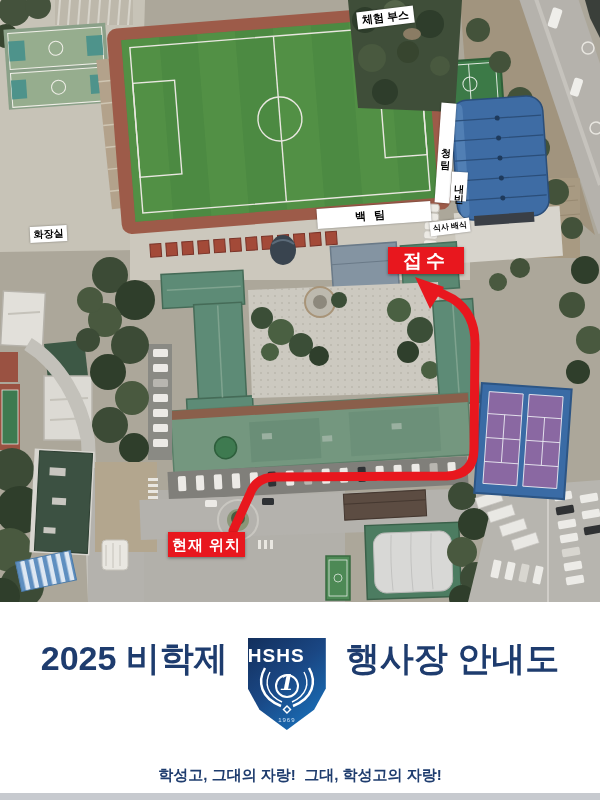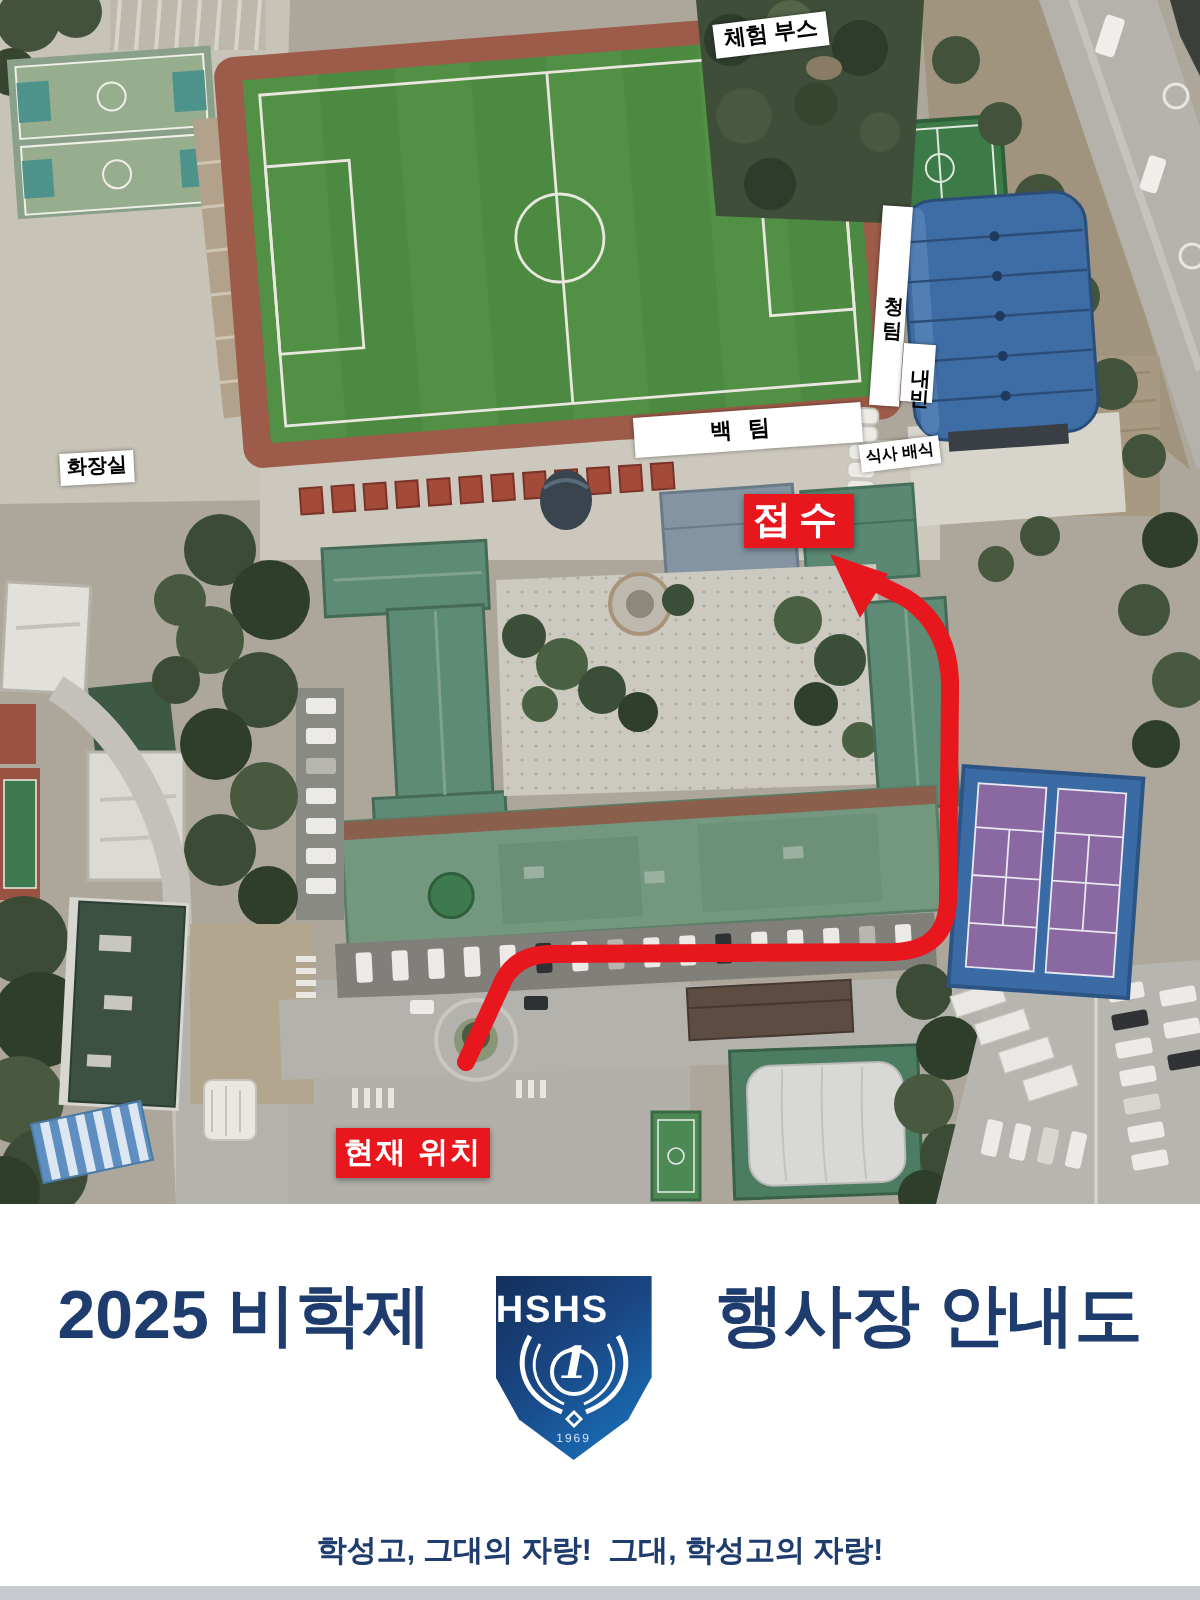--- a/index.html
+++ b/index.html
@@ -16,26 +16,26 @@
   .lbl-blue{left:438px;top:103px;width:15px;height:100px;font-size:10px;transform:rotate(4deg);
             writing-mode:vertical-rl;text-orientation:upright;letter-spacing:2px;}
   .lbl-guest{left:451px;top:172px;width:16px;height:29px;font-size:10px;transform:rotate(4deg);
             writing-mode:vertical-rl;text-orientation:upright;}
   .lbl-white{left:317px;top:205px;width:114px;height:20px;font-size:11px;transform:rotate(-4deg);letter-spacing:8px;}
   .lbl-meal{left:430px;top:220px;width:40px;height:14px;font-size:8px;transform:rotate(-7deg);}
   .lbl-wc{left:30px;top:226px;width:37px;height:16px;font-size:10px;transform:rotate(-3deg);}
   .red-box{position:absolute;background:#e8171e;color:#fff;font-weight:bold;
            display:flex;align-items:center;justify-content:center;
            box-shadow:0 1px 3px rgba(0,0,0,.4);line-height:1;white-space:pre;}
-  .box-reception{left:372px;top:247px;width:55px;height:27px;font-size:19px;letter-spacing:4px;}
-  .box-current{left:168px;top:532px;width:77px;height:25px;font-size:15px;letter-spacing:1px;margin-top:32px;}
+  .box-reception{left:388px;top:247px;width:76px;height:27px;font-size:19px;letter-spacing:4px;}
+  .box-current{left:168px;top:532px;width:77px;height:25px;font-size:15px;letter-spacing:1px;}
 
   
   .footer{position:absolute;left:0;top:602px;width:600px;height:198px;background:#ffffff;}
-  .title-row{display:flex;align-items:flex-start;justify-content:center;margin-top:30px;gap:32px;}
+  .title-row{display:flex;align-items:flex-start;justify-content:center;margin-top:30px;gap:20px;}
   .title-txt{color:#1e3c6e;font-size:34px;font-weight:bold;line-height:52px;letter-spacing:0px;white-space:pre;}
   .shield{position:relative;width:78px;height:92px;margin-top:6px;flex:0 0 auto;
           background:linear-gradient(140deg,#132f5c 0%,#1a4784 45%,#1878c4 100%);
           clip-path:polygon(0 0,100% 0,100% 55%,85% 78%,50% 100%,15% 78%,0 55%);}
   .shield-text{position:absolute;top:7px;width:100%;color:#fff;
                font-size:19px;font-weight:bold;letter-spacing:1px;}
   .shield-num{position:absolute;top:31px;left:0;width:100%;text-align:center;color:#fff;
               font-family:"DejaVu Serif",serif;font-style:italic;font-weight:bold;font-size:22px;}
   .shield-year{position:absolute;bottom:7px;width:100%;text-align:center;color:#cfe3f5;font-size:6px;letter-spacing:1px;}
   .phoenix{position:absolute;left:7px;top:26px;}

